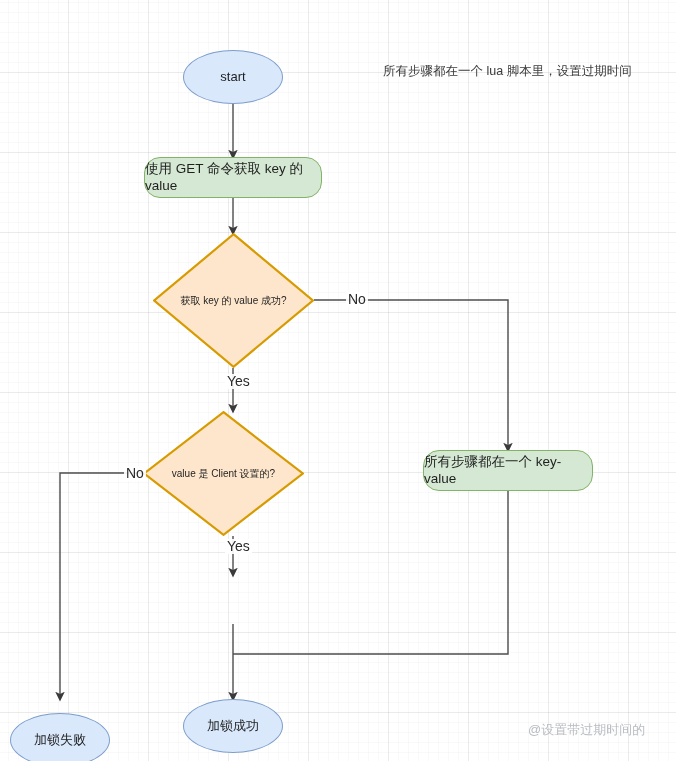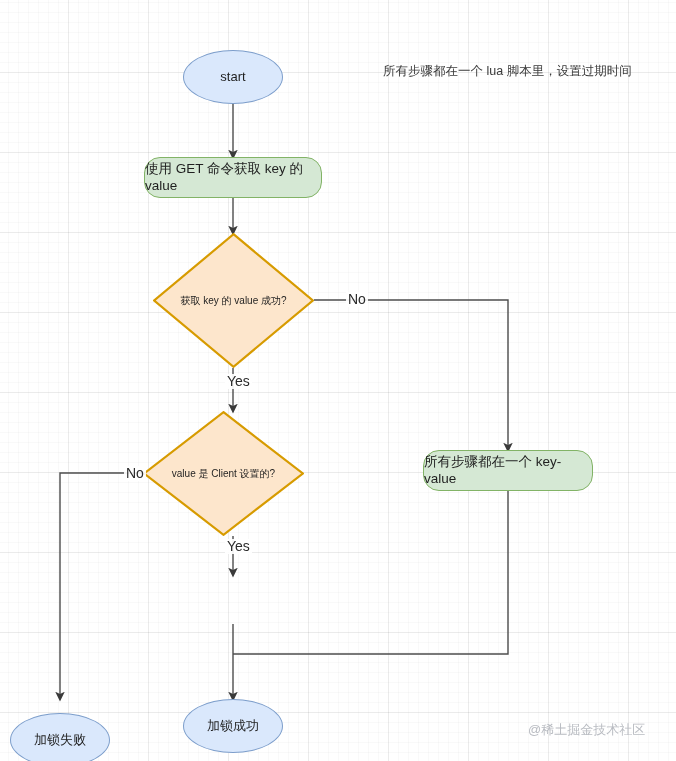--- a/index.html
+++ b/index.html
@@ -148,15 +148,15 @@
 
   <div class="node terminal" style="left:10px; top:713px; width:100px; height:54px;">加锁失败</div>
 
   <div class="node terminal" style="left:183px; top:699px; width:100px; height:54px;">加锁成功</div>
 
   <div class="edge-label" style="left:346px; top:292px;">No</div>
   <div class="edge-label" style="left:225px; top:374px;">Yes</div>
   <div class="edge-label" style="left:124px; top:466px;">No</div>
   <div class="edge-label" style="left:225px; top:539px;">Yes</div>
 
-  <div class="watermark" style="left:528px; top:721px;">@稀土掘金技术社区</div>
+  <div class="watermark" style="left:528px; top:721px;">@设置带过期时间的</div>
 
 </div>
 
 </body></html>

